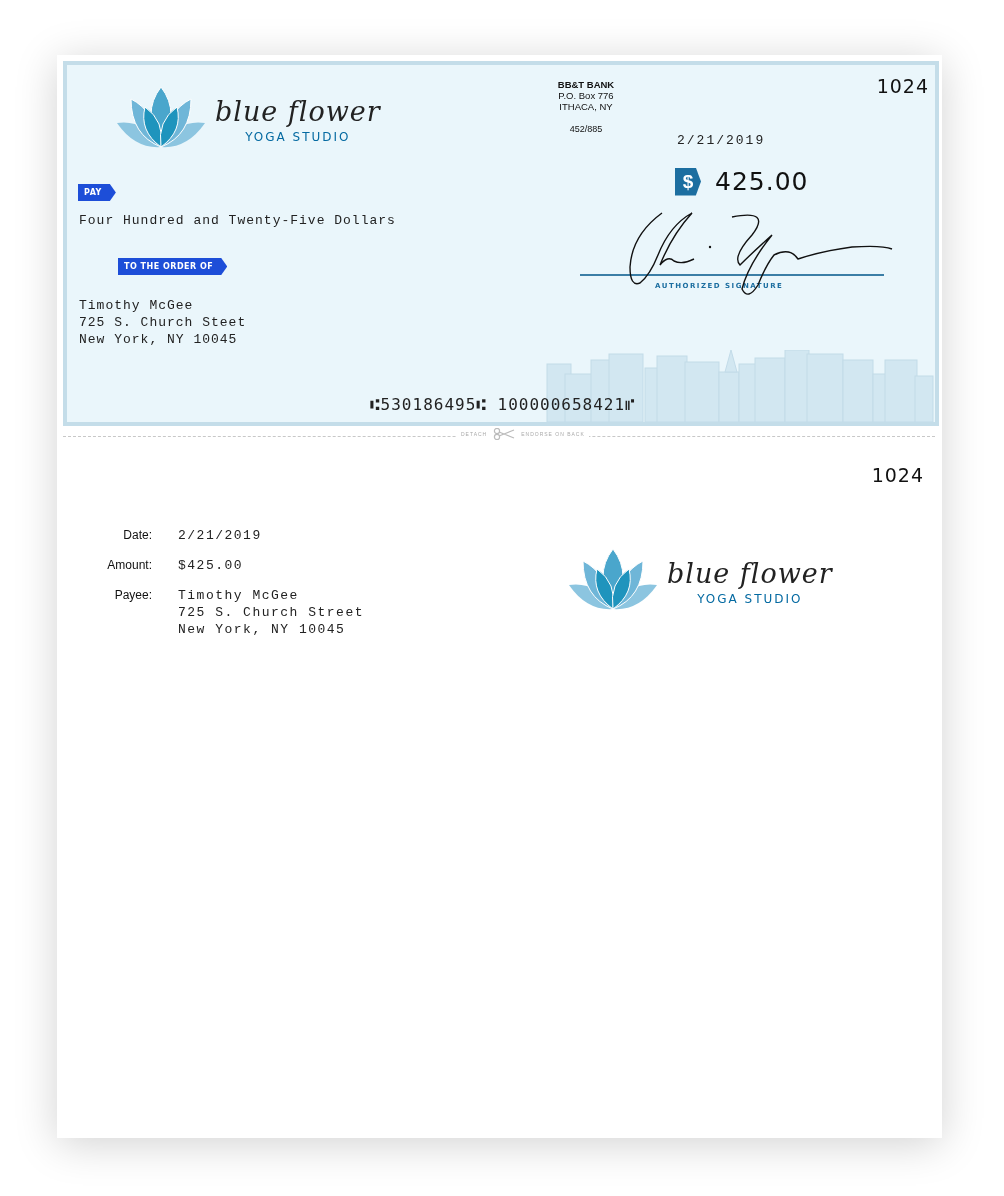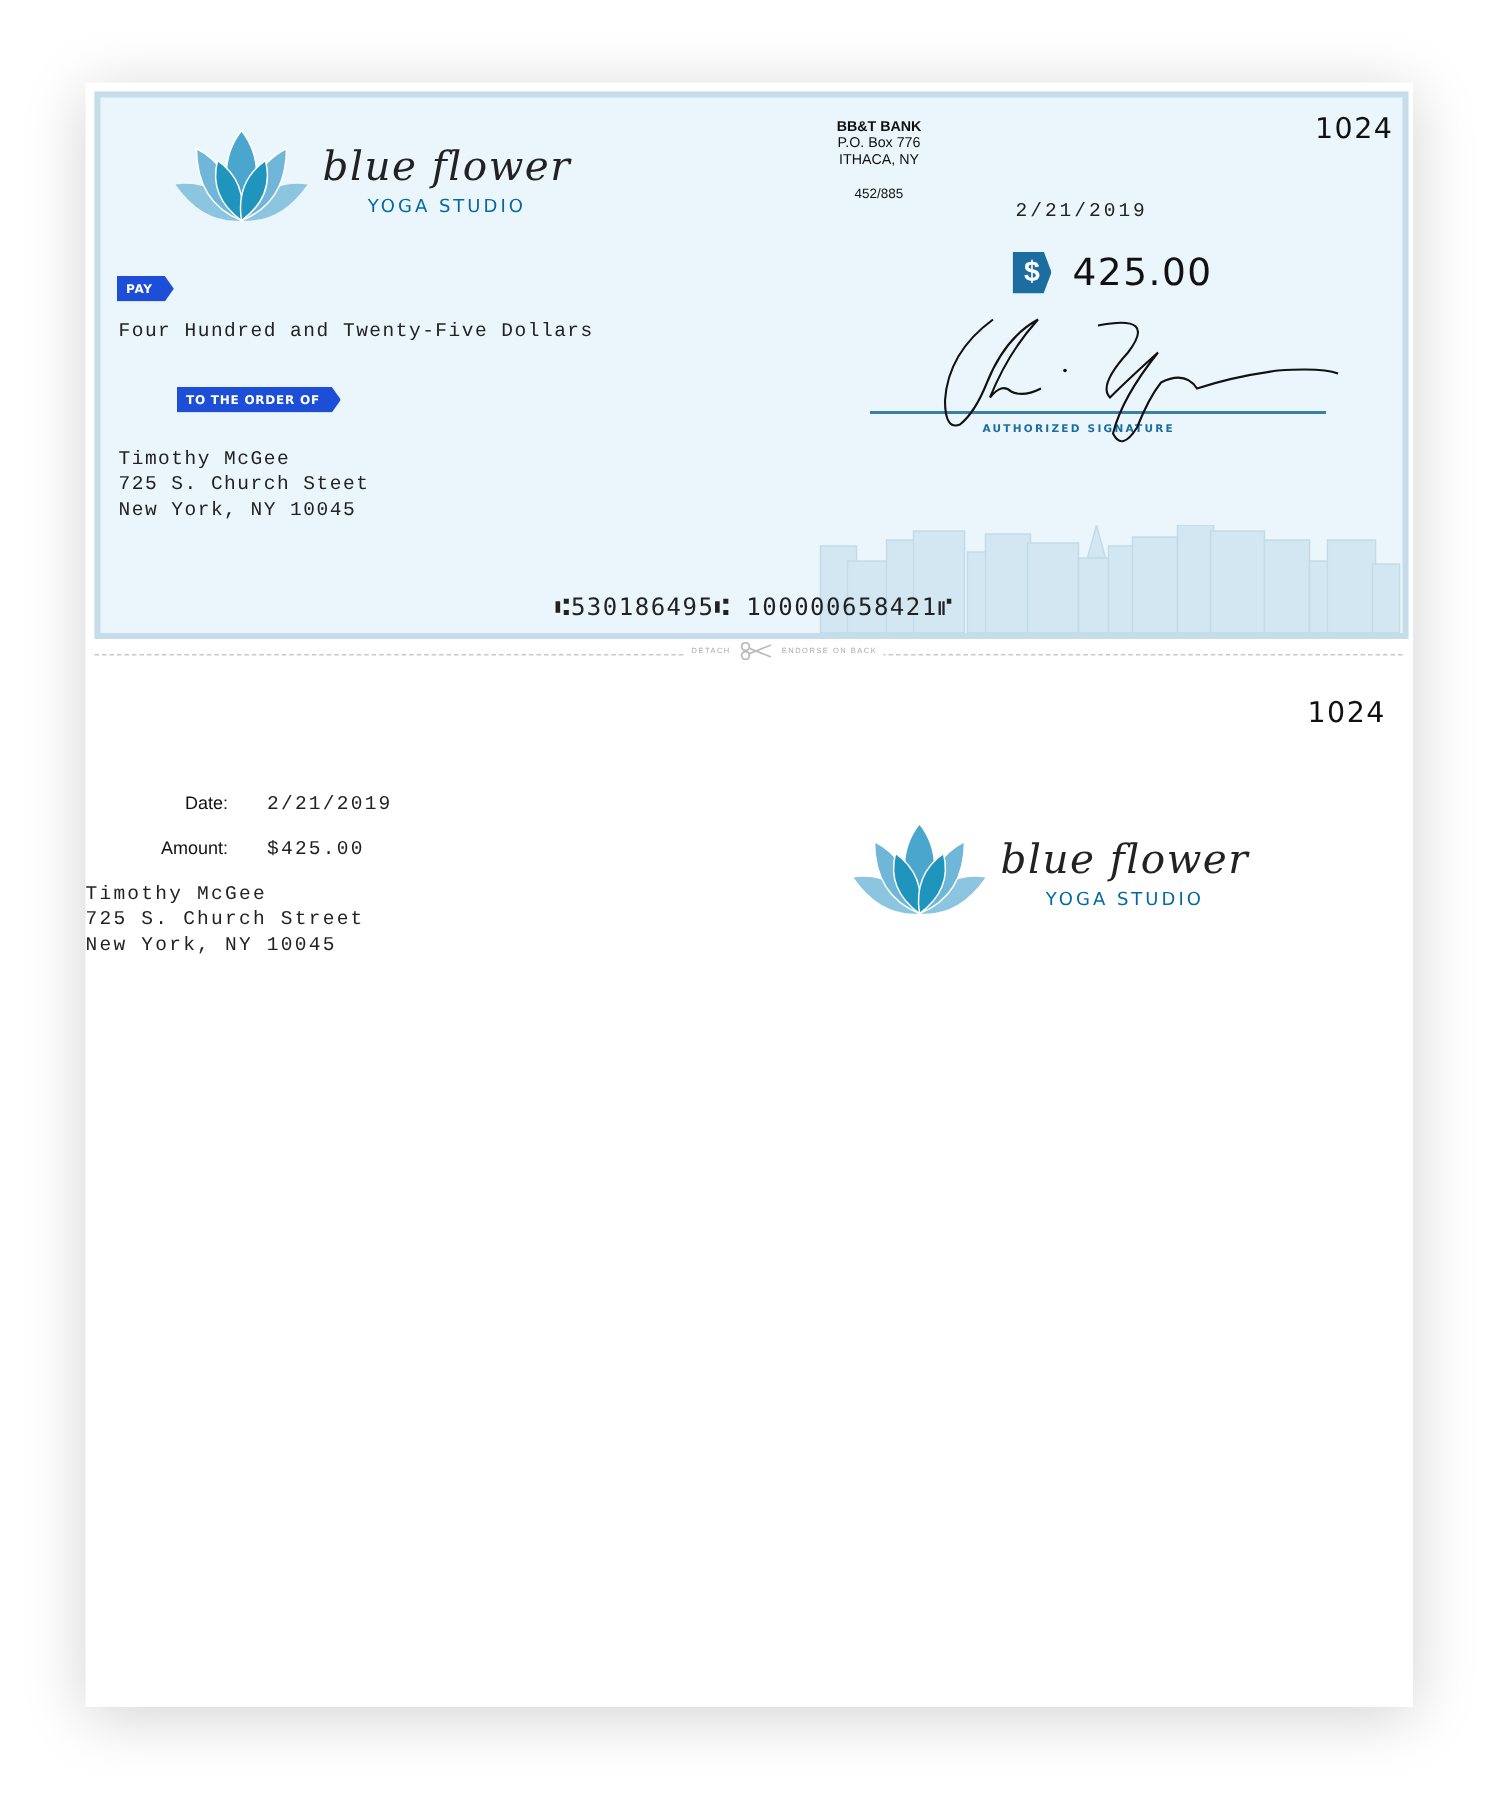--- a/index.html
+++ b/index.html
@@ -152,20 +152,21 @@
 
   <div class="stub-row" style="left:0; top:472px;">
     <span class="lbl">Date:</span>
     <span class="v mono">2/21/2019</span>
   </div>
   <div class="stub-row" style="left:0; top:502px;">
     <span class="lbl">Amount:</span>
     <span class="v mono">$425.00</span>
   </div>
   <div class="stub-row" style="left:0; top:532px;">
+    <span class="lbl">Payee:</span>
     <div class="v mono">
       <div>Timothy McGee</div>
       <div>725 S. Church Street</div>
       <div>New York, NY 10045</div>
     </div>
   </div>
 
   <div class="logo" style="left:510px; top:492px;">
     <svg width="92" height="66" viewBox="0 0 92 66">
       <path d="M2 38 Q30 34 46 62 Q20 64 2 38Z" fill="#8cc5e0"></path>

